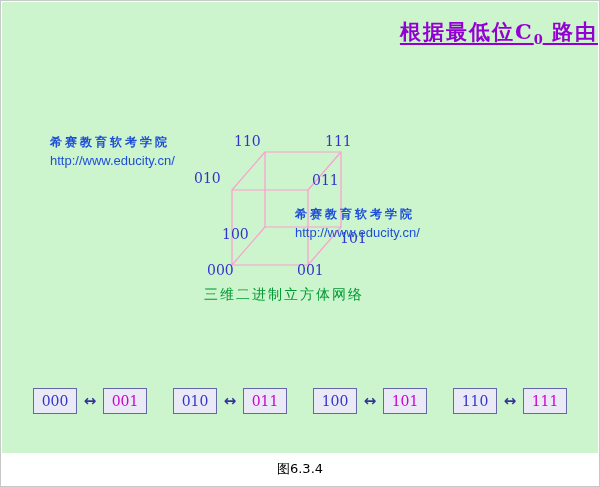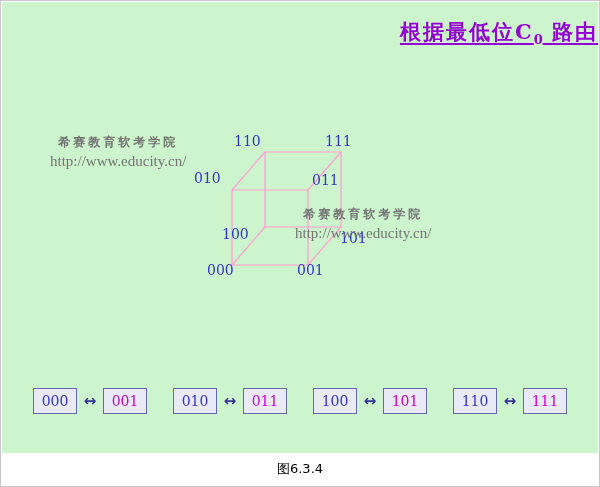--- a/index.html
+++ b/index.html
@@ -18,23 +18,23 @@
     position:absolute; left:0; top:16px; width:100%;
     text-align:right;
     font-family:"DejaVu Serif", serif;
     font-size:21px; font-weight:bold; letter-spacing:2px;
     color:var(--title-purple,#9400d3);
     text-decoration:underline;
     text-underline-offset:4px;
   }
   .title sub { font-size:13px; letter-spacing:0; }
 
-  .watermark { position:absolute; color:#737373;text-align:center; }
+  .watermark { position:absolute; color:#1d4ed8; }
   .wm-name { font-size:12px; font-weight:bold; letter-spacing:3px; }
-  .wm-url  { font-size:15px; font-family:Liberation Serif, serif; margin-top:2px; }
+  .wm-url  { font-size:13px; font-family:Liberation Sans, sans-serif; margin-top:2px; }
   .wm1 { left:48px;  top:132px; }
   .wm2 { left:293px; top:204px; }
 
   .cube-svg { position:absolute; left:178px; top:128px; }
   .cube-svg path { stroke:var(--cube-pink,#ff9cd0); fill:none; stroke-width:1.2; }
 
   .vlabel {
     position:absolute; font-family:"DejaVu Serif", serif;
     font-size:14px; color:var(--label-blue,#3333cc);
   }
@@ -110,20 +110,21 @@
     <span class="vlabel v4">100</span>
     <span class="vlabel v5">101</span>
     <span class="vlabel v6">000</span>
     <span class="vlabel v7">001</span>
 
     <div class="watermark wm2">
       <div class="wm-name">希赛教育软考学院</div>
       <div class="wm-url">http://www.educity.cn/</div>
     </div>
 
+    <div class="cube-caption">三维二进制立方体网络</div>
 
     <div class="pairs-row">
       <div class="pair">
         <div class="node node-left">000</div>
         <span class="arrow">↔</span>
         <div class="node node-right">001</div>
       </div>
       <div class="pair">
         <div class="node node-left">010</div>
         <span class="arrow">↔</span>

